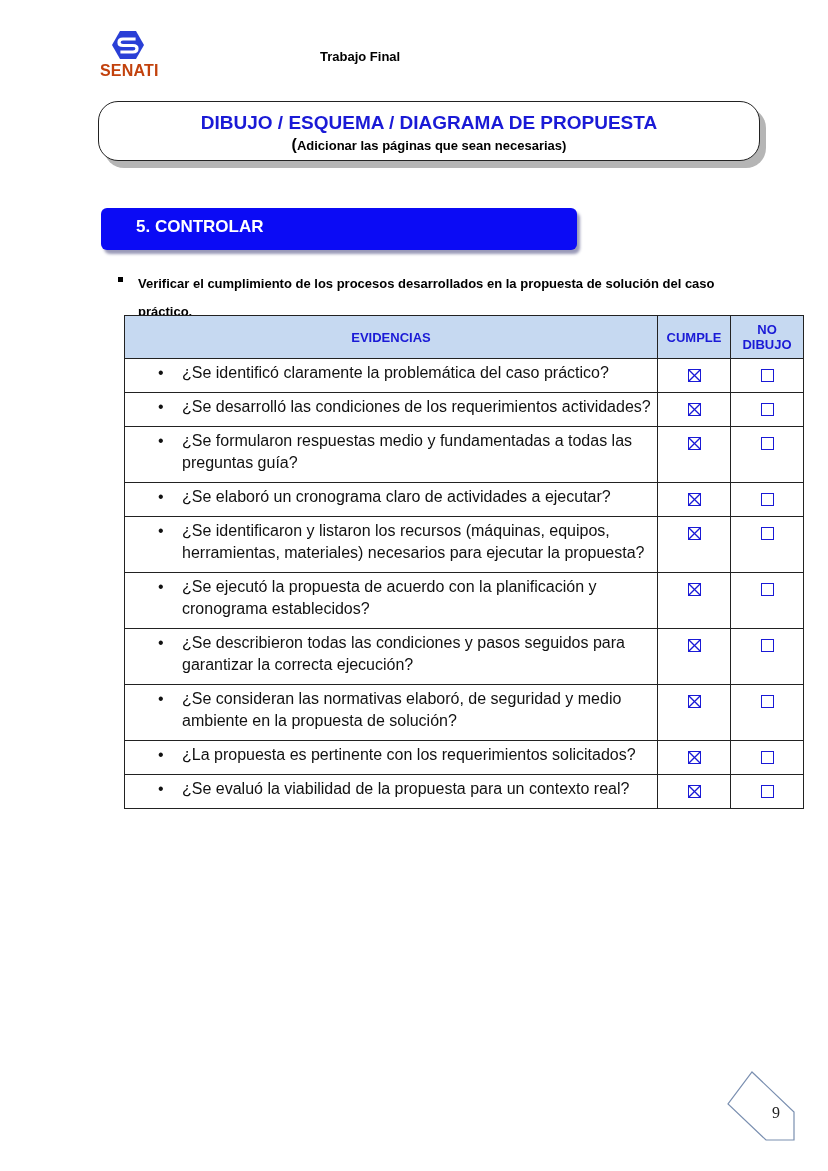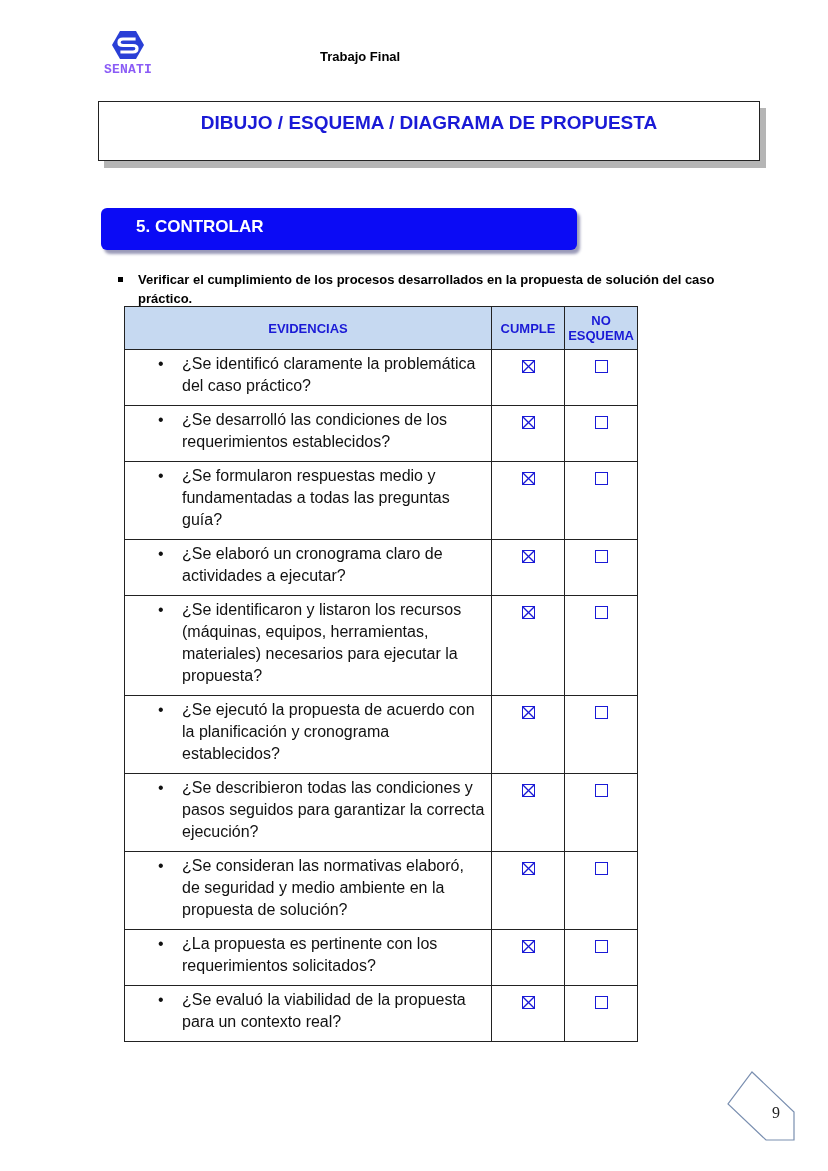--- a/index.html
+++ b/index.html
@@ -1,30 +1,30 @@
 <!DOCTYPE html>
 <html><head>
 <meta charset="utf-8">
 <style>
   html, body { margin: 0; padding: 0; background: #ffffff; }
   body { width: 828px; height: 1171px; position: relative; overflow: hidden; font-family: "Liberation Sans", sans-serif; color: #000; }
   .logo { position: absolute; left: 100px; top: 30px; width: 56px; text-align: center; }
   .logo svg { display: block; margin: 0 auto; }
-  .logo-text { font-weight: bold; font-size: 13px; color: #8b5cf6; letter-spacing: 0.2px; margin-top: 2px; font-family: Liberation Mono, monospace; }
+  .logo-text { font-weight: bold; font-size: 16px; color: #c2410c; letter-spacing: 0.2px; margin-top: 2px; }
   .doc-title { position: absolute; left: 320px; top: 49px; width: 150px; text-align: left; font-weight: bold; font-size: 13px; }
-  .banner { position: absolute; left: 98px; top: 101px; width: 660px; height: 58px; border: 1.5px solid #222; border-radius: 0; background: #fff; box-shadow: 6px 7px 0 #b5b5b5; text-align: center; }
+  .banner { position: absolute; left: 98px; top: 101px; width: 660px; height: 58px; border: 1.5px solid #222; border-radius: 20px; background: #fff; box-shadow: 6px 7px 0 #b5b5b5; text-align: center; }
   .banner-title { font-weight: bold; font-size: 19px; color: #1a1ad6; margin-top: 10px; }
   .banner-sub { font-weight: bold; font-size: 13px; margin-top: 2px; }
   .banner-sub .paren { font-size: 16px; }
   .section { position: absolute; left: 101px; top: 208px; width: 476px; height: 42px; background: #0b0bf5; border-radius: 6px; box-shadow: 3px 4px 3px #9a9ab8; }
   .section-title { color: #fff; font-weight: bold; font-size: 17px; position: absolute; left: 35px; top: 9px; }
-  .instruction { position: absolute; left: 118px; top: 270px; width: 600px; font-weight: bold; font-size: 13px; line-height: 19px; }
+  .instruction { position: absolute; left: 118px; top: 270px; width: 600px; font-weight: bold; font-size: 13px; line-height: 28px; }
   .instruction .sq { position: absolute; left: 0; top: 7px; width: 5px; height: 5px; background: #000; }
   .instruction .txt { margin-left: 20px; }
-  table.ev { position: absolute; left: 124px; top: 306px; width: 514px; border-collapse: collapse; }
+  table.ev { position: absolute; left: 124px; top: 315px; width: 680px; border-collapse: collapse; }
   table.ev th, table.ev td { border: 1.3px solid #222; }
   table.ev th { background: #c6d9f1; color: #1a1ad6; font-weight: bold; font-size: 13px; height: 42px; padding: 0; }
   table.ev td { font-size: 16px; line-height: 22px; vertical-align: top; padding: 0; }
   .q { position: relative; padding: 3px 6px 8px 57px; color: #111; }
   .q .bullet { position: absolute; left: 33px; top: 3px; }
   .chk { text-align: center; width: 72px; }
   .box { display: inline-block; width: 11px; height: 11px; border: 1.5px solid #1a1ad6; margin-top: 10px; position: relative; }
   .box svg { position: absolute; left: 0; top: 0; }
   .pagenum { position: absolute; left: 726px; top: 1070px; }
 </style>
@@ -36,53 +36,54 @@
     <polygon points="9,1 25,1 33,15 25,29 9,29 1,15" fill="#2a3fd6"></polygon>
     <path d="M23,9 L12,9 Q8,9 8,12.5 Q8,15.5 12,15.5 L22,15.5 Q26,15.5 26,18.5 Q26,22 22,22 L11,22" fill="none" stroke="#fff" stroke-width="3.2" stroke-linecap="square"></path>
   </svg>
   <div class="logo-text">SENATI</div>
 </div>
 
 <div class="doc-title">Trabajo Final</div>
 
 <div class="banner">
   <div class="banner-title">DIBUJO / ESQUEMA / DIAGRAMA DE PROPUESTA</div>
+  <div class="banner-sub"><span class="paren">(</span><span>Adicionar las páginas que sean necesarias)</span></div>
 </div>
 
 <div class="section">
   <div class="section-title">5. CONTROLAR</div>
 </div>
 
 <div class="instruction">
   <span class="sq"></span>
   <div class="txt">Verificar el cumplimiento de los procesos desarrollados en la propuesta de solución del caso práctico.</div>
 </div>
 
 <table class="ev">
   <thead>
     <tr>
       <th>EVIDENCIAS</th>
       <th class="chk">CUMPLE</th>
-      <th class="chk">NO ESQUEMA</th>
+      <th class="chk">NO DIBUJO</th>
     </tr>
   </thead>
   <tbody id="rows">
       <tr>
         <td>
           <div class="q"><span class="bullet">•</span><span>¿Se identificó claramente la problemática del caso práctico?</span></div>
         </td>
         <td class="chk"><span class="box"><svg width="11" height="11" viewBox="0 0 11 11">
               <line x1="0" y1="0" x2="11" y2="11" stroke="#1a1ad6" stroke-width="1.3"></line>
               <line x1="11" y1="0" x2="0" y2="11" stroke="#1a1ad6" stroke-width="1.3"></line>
             </svg></span></td>
         <td class="chk"><span class="box"></span></td>
       </tr>
       <tr>
         <td>
-          <div class="q"><span class="bullet">•</span><span>¿Se desarrolló las condiciones de los requerimientos establecidos?</span></div>
+          <div class="q"><span class="bullet">•</span><span>¿Se desarrolló las condiciones de los requerimientos actividades?</span></div>
         </td>
         <td class="chk"><span class="box"><svg width="11" height="11" viewBox="0 0 11 11">
               <line x1="0" y1="0" x2="11" y2="11" stroke="#1a1ad6" stroke-width="1.3"></line>
               <line x1="11" y1="0" x2="0" y2="11" stroke="#1a1ad6" stroke-width="1.3"></line>
             </svg></span></td>
         <td class="chk"><span class="box"></span></td>
       </tr>
       <tr>
         <td>
           <div class="q"><span class="bullet">•</span><span>¿Se formularon respuestas medio y fundamentadas a todas las preguntas guía?</span></div>

